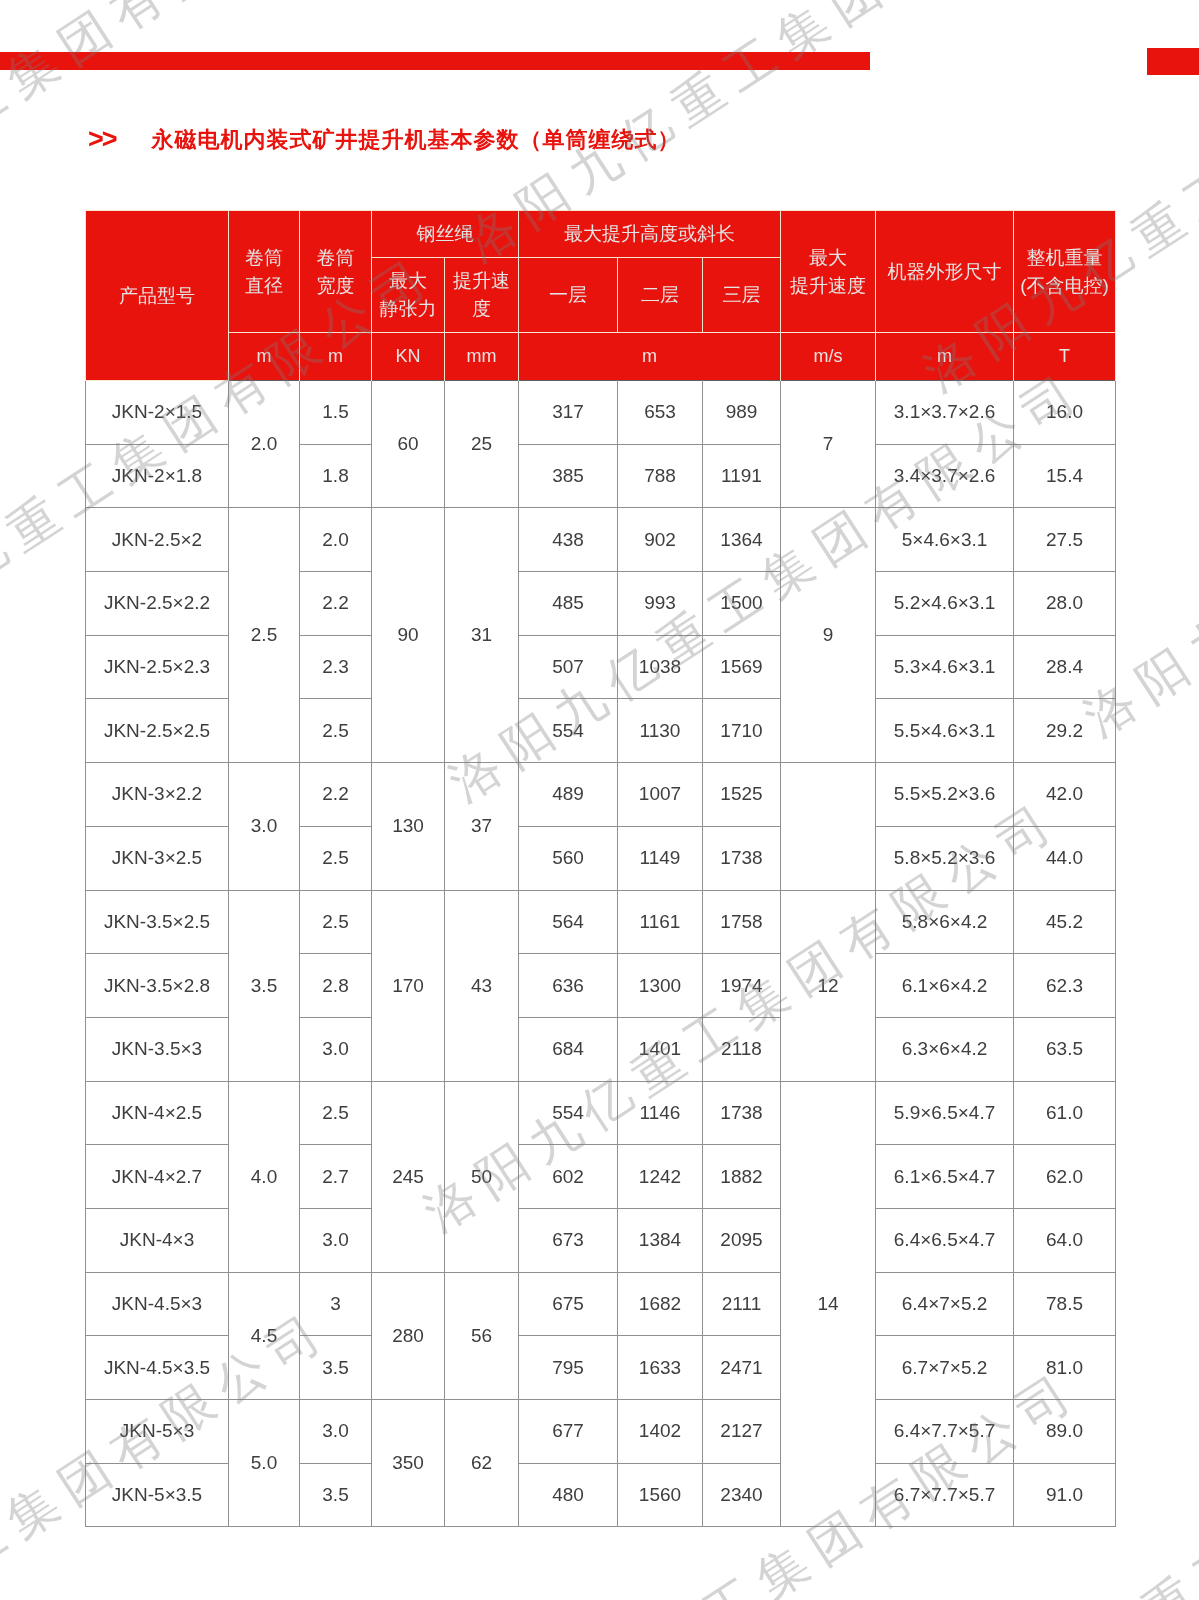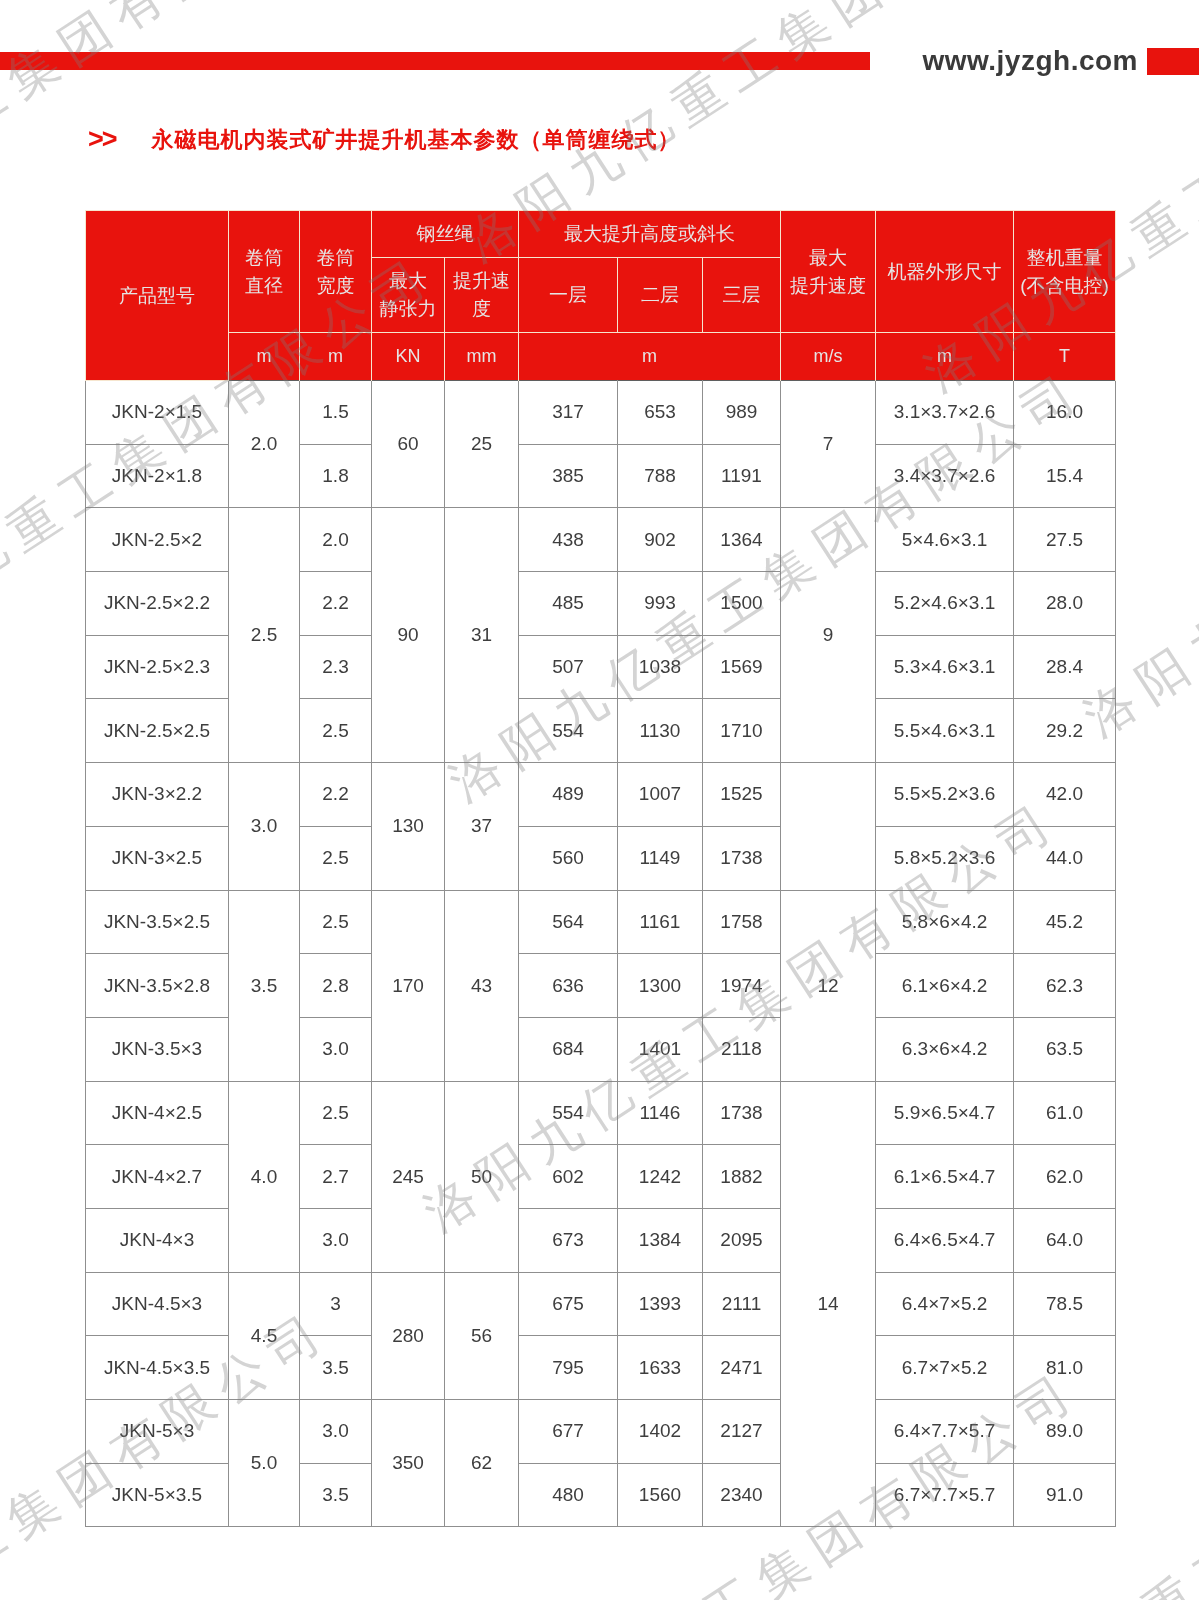--- a/index.html
+++ b/index.html
@@ -46,21 +46,20 @@
   <div class="wm" style="left:930px;top:345px;">洛阳九亿重工集团有限公司</div>
   <div class="wm" style="left:-195px;top:640px;">洛阳九亿重工集团有限公司</div>
   <div class="wm" style="left:455px;top:755px;">洛阳九亿重工集团有限公司</div>
   <div class="wm" style="left:1090px;top:690px;">洛阳九亿重工集团有限公司</div>
   <div class="wm" style="left:430px;top:1185px;">洛阳九亿重工集团有限公司</div>
   <div class="wm" style="left:-300px;top:1695px;">洛阳九亿重工集团有限公司</div>
   <div class="wm" style="left:450px;top:1755px;">洛阳九亿重工集团有限公司</div>
   <div class="wm" style="left:940px;top:1720px;">洛阳九亿重工集团有限公司</div>
 
   <div class="top-rule"></div>
-  <div class="site-url">www.jyzgh.com</div>
   <div class="corner-block"></div>
 
   <div class="title-row">
     <span class="title-marker">&gt;&gt;</span>
     <span class="page-title">永磁电机内装式矿井提升机基本参数（单筒缠绕式）</span>
   </div>
 
   <table class="spec">
     <colgroup>
       <col style="width:143px">
@@ -256,21 +255,21 @@
           <td class="shade-gray">6.4×6.5×4.7</td>
           <td class="shade-gray">64.0</td>
         </tr>
         <tr class="gstart">
           <td class="shade-gray">JKN-4.5×3</td>
           <td rowspan="2" class="shade-gray">4.5</td>
           <td class="shade-gray">3</td>
           <td rowspan="2" class="shade-gray">280</td>
           <td rowspan="2" class="shade-gray">56</td>
           <td class="shade-gray">675</td>
-          <td class="shade-gray">1393</td>
+          <td class="shade-gray">1682</td>
           <td class="shade-gray">2111</td>
           <td class="shade-gray">6.4×7×5.2</td>
           <td class="shade-gray">78.5</td>
         </tr>
         <tr>
           <td class="shade-gray">JKN-4.5×3.5</td>
           <td class="shade-gray">3.5</td>
           <td class="shade-gray">795</td>
           <td class="shade-gray">1633</td>
           <td class="shade-gray">2471</td>

